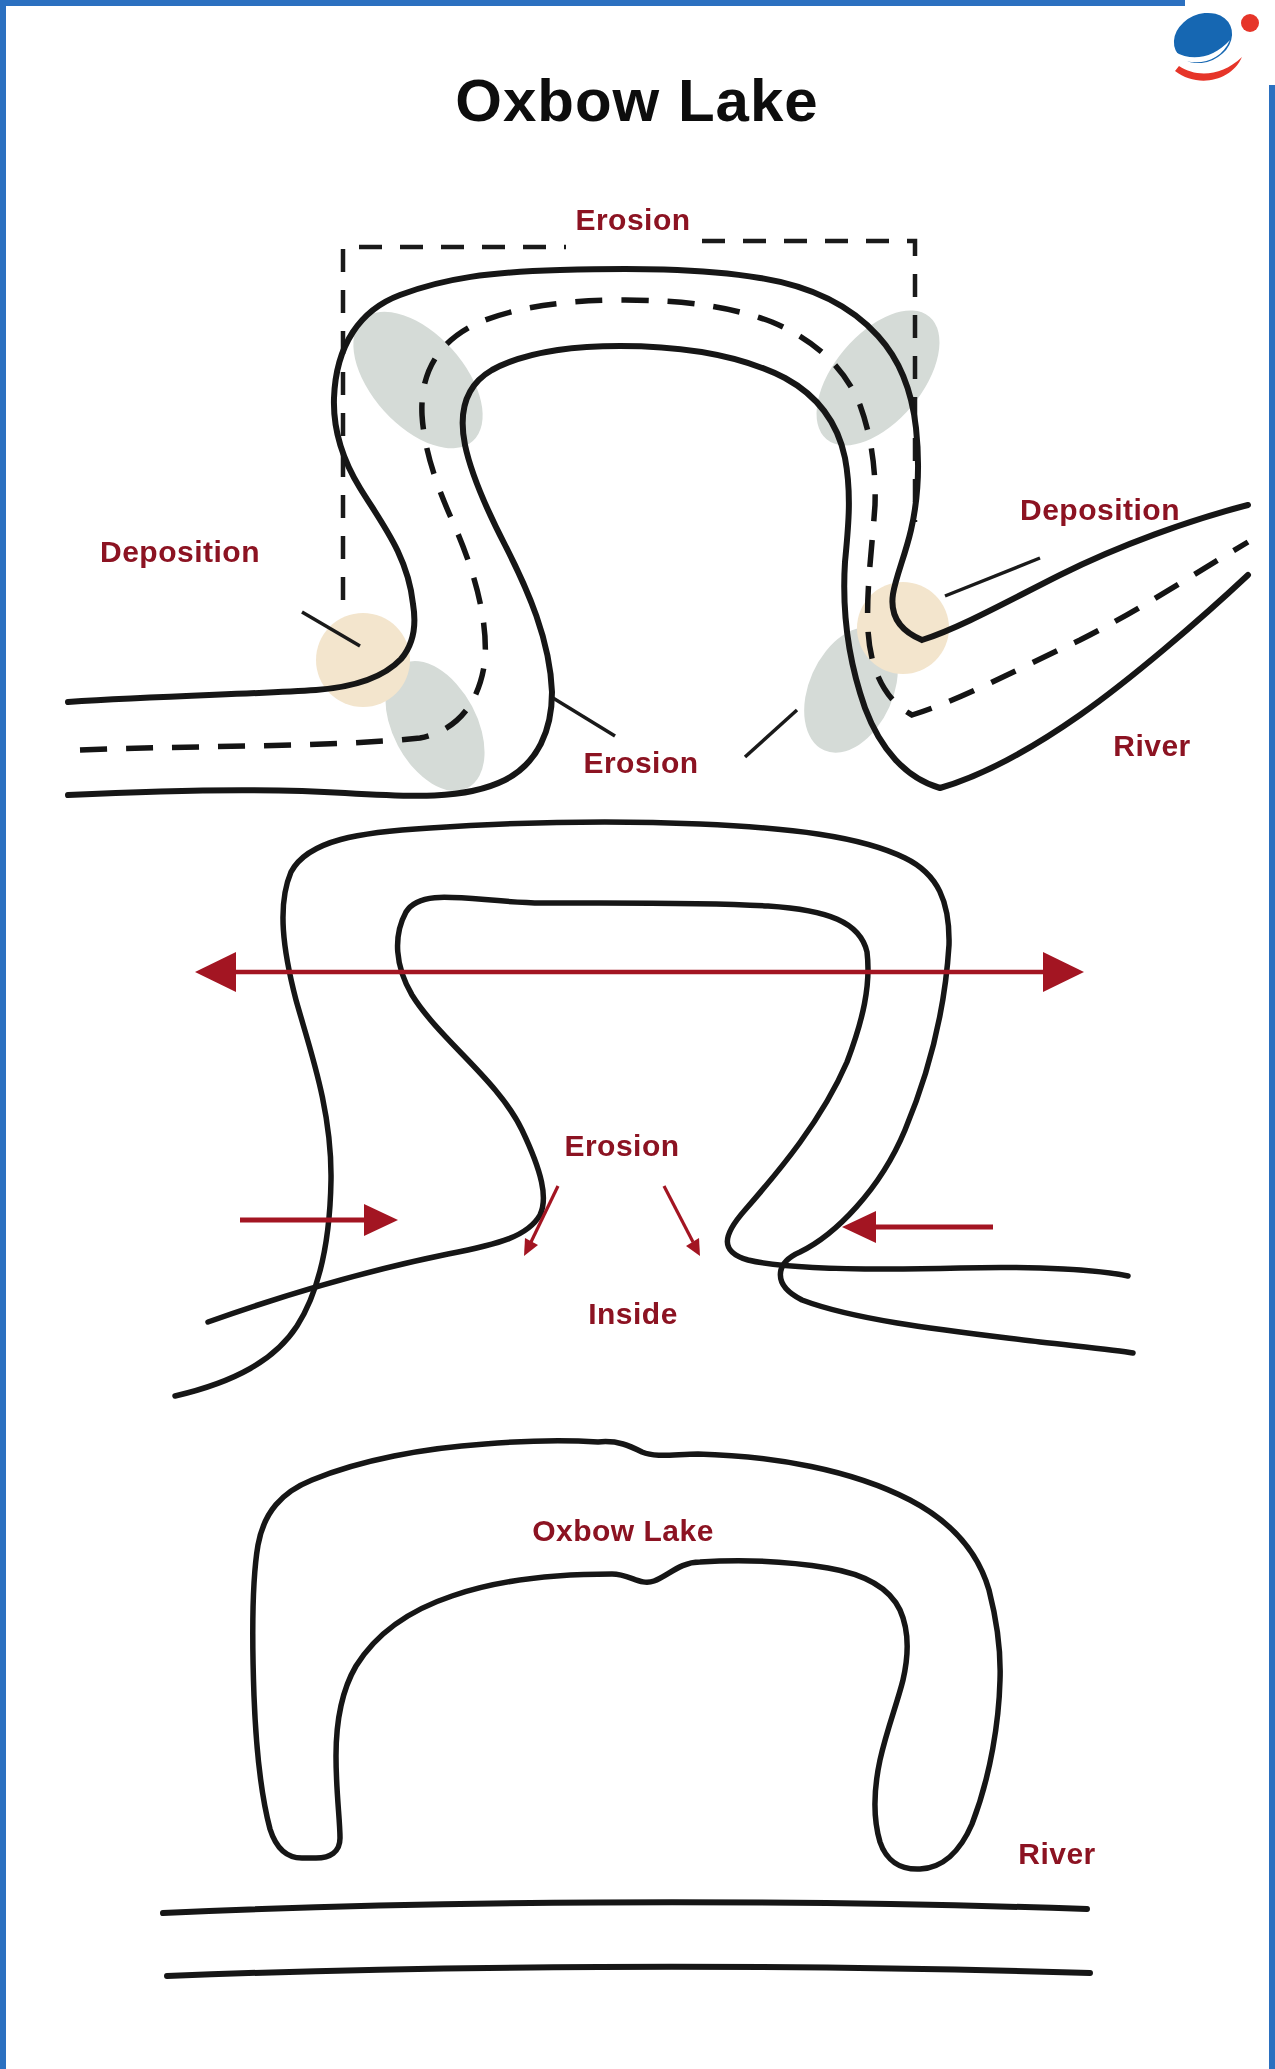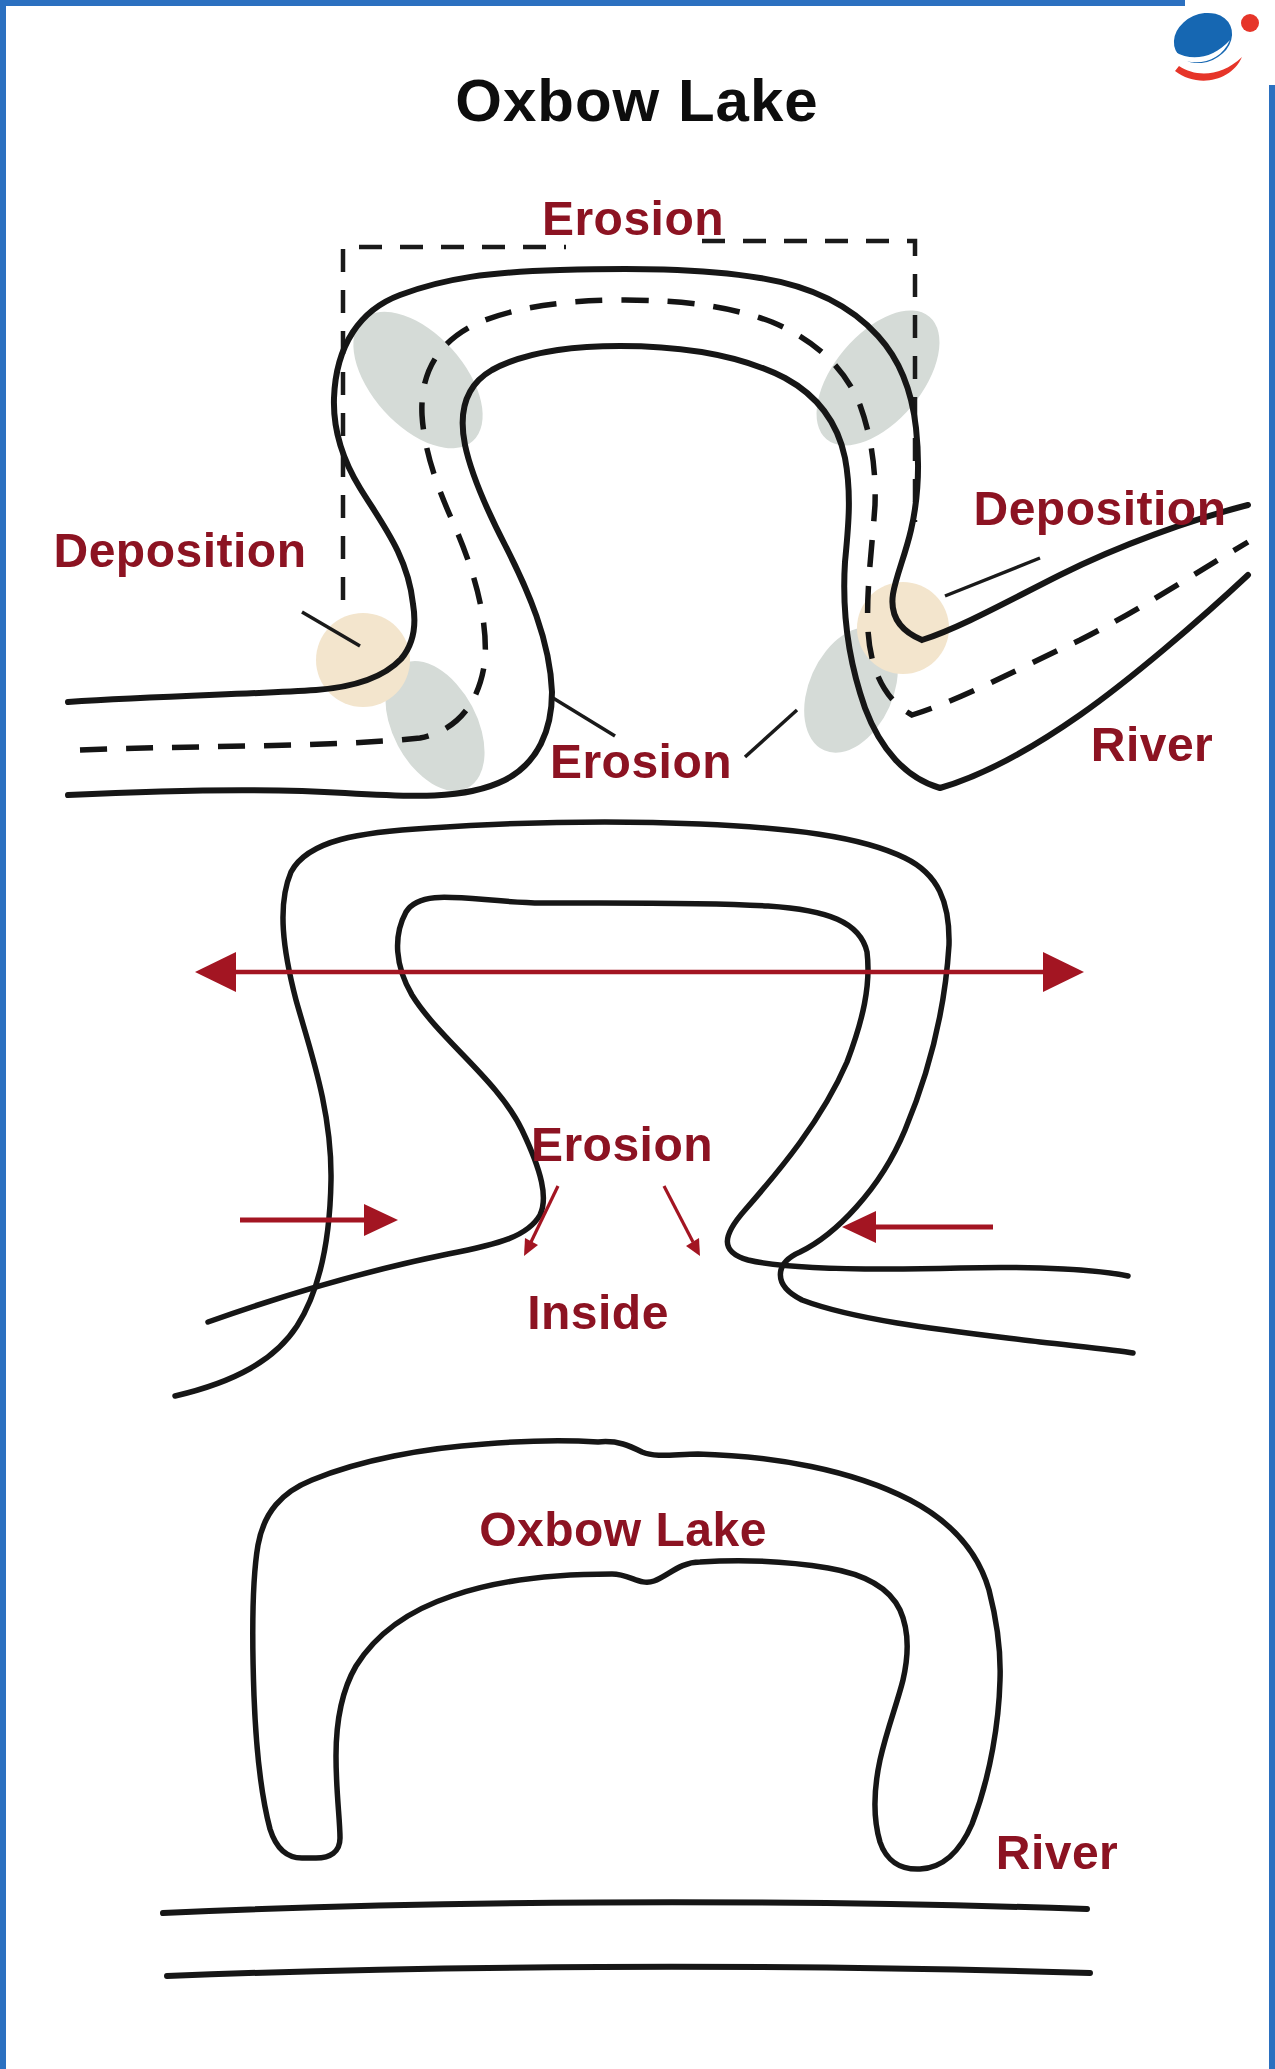--- a/index.html
+++ b/index.html
@@ -7,21 +7,21 @@
     width:1275px; height:2069px; position:relative;
     background:#ffffff; overflow:hidden;
     font-family:"Liberation Sans", sans-serif;
   }
   .border-bar { position:absolute; background:#2b70c0; }
   #border-top    { left:0; top:0; width:1185px; height:6px; }
   #border-left   { left:0; top:0; width:6px; height:2069px; }
   #border-right  { right:0; top:85px; width:6px; height:1984px; }
   .lbl {
     position:absolute; transform:translate(-50%,-50%);
-    font-weight:bold; font-size:48px; line-height:1.1;
+    font-weight:bold; font-size:30px; line-height:1.1;
     color:#8c1322; letter-spacing:0.5px; white-space:nowrap;
   }
   .title {
     position:absolute; transform:translate(-50%,-50%);
     font-weight:bold; font-size:60px; color:#0d0d0d;
     letter-spacing:1px; white-space:nowrap;
   }
   svg.scene { position:absolute; left:0; top:0; }
 </style>
 </head>
@@ -194,16 +194,16 @@
 
 <div class="title" style="left:637px; top:100px;">Oxbow Lake</div>
 
 <div class="lbl" style="left:633px; top:219px;">Erosion</div>
 <div class="lbl" style="left:180px; top:551px;">Deposition</div>
 <div class="lbl" style="left:1100px; top:509px;">Deposition</div>
 <div class="lbl" style="left:641px; top:762px;">Erosion</div>
 <div class="lbl" style="left:1152px; top:745px;">River</div>
 
 <div class="lbl" style="left:622px; top:1145px;">Erosion</div>
-<div class="lbl" style="left:598px; top:1313px;text-align:right;">Inside</div>
+<div class="lbl" style="left:633px; top:1313px;text-align:right;">Inside</div>
 
 <div class="lbl" style="left:623px; top:1530px;">Oxbow Lake</div>
 <div class="lbl" style="left:1057px; top:1853px;">River</div>
 
 </body></html>

